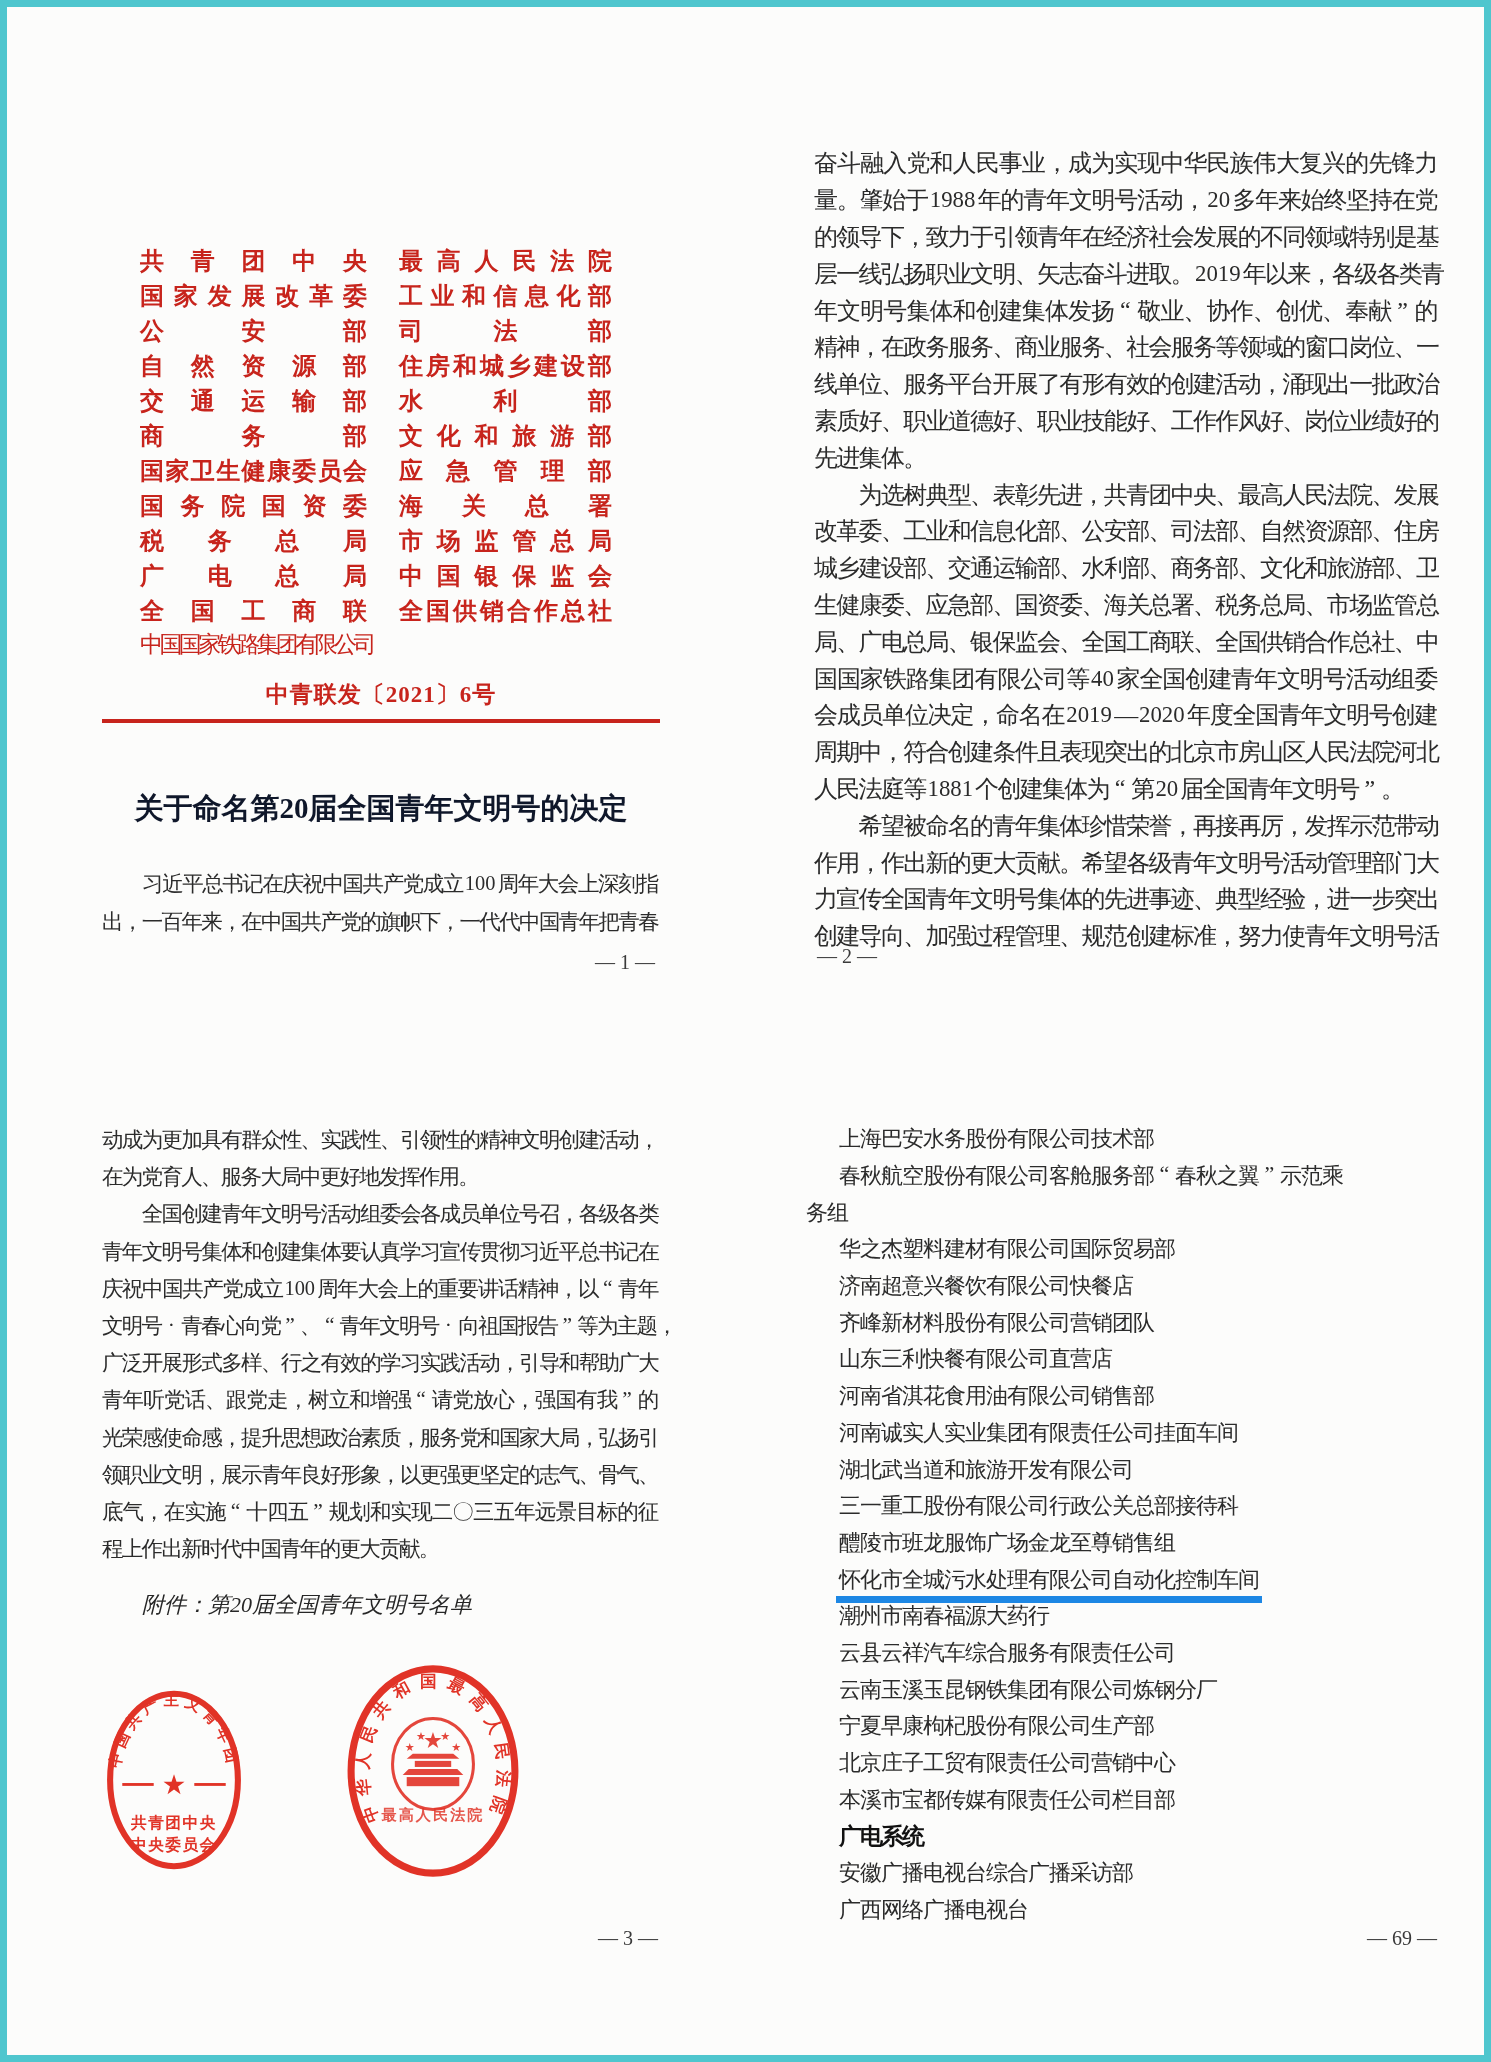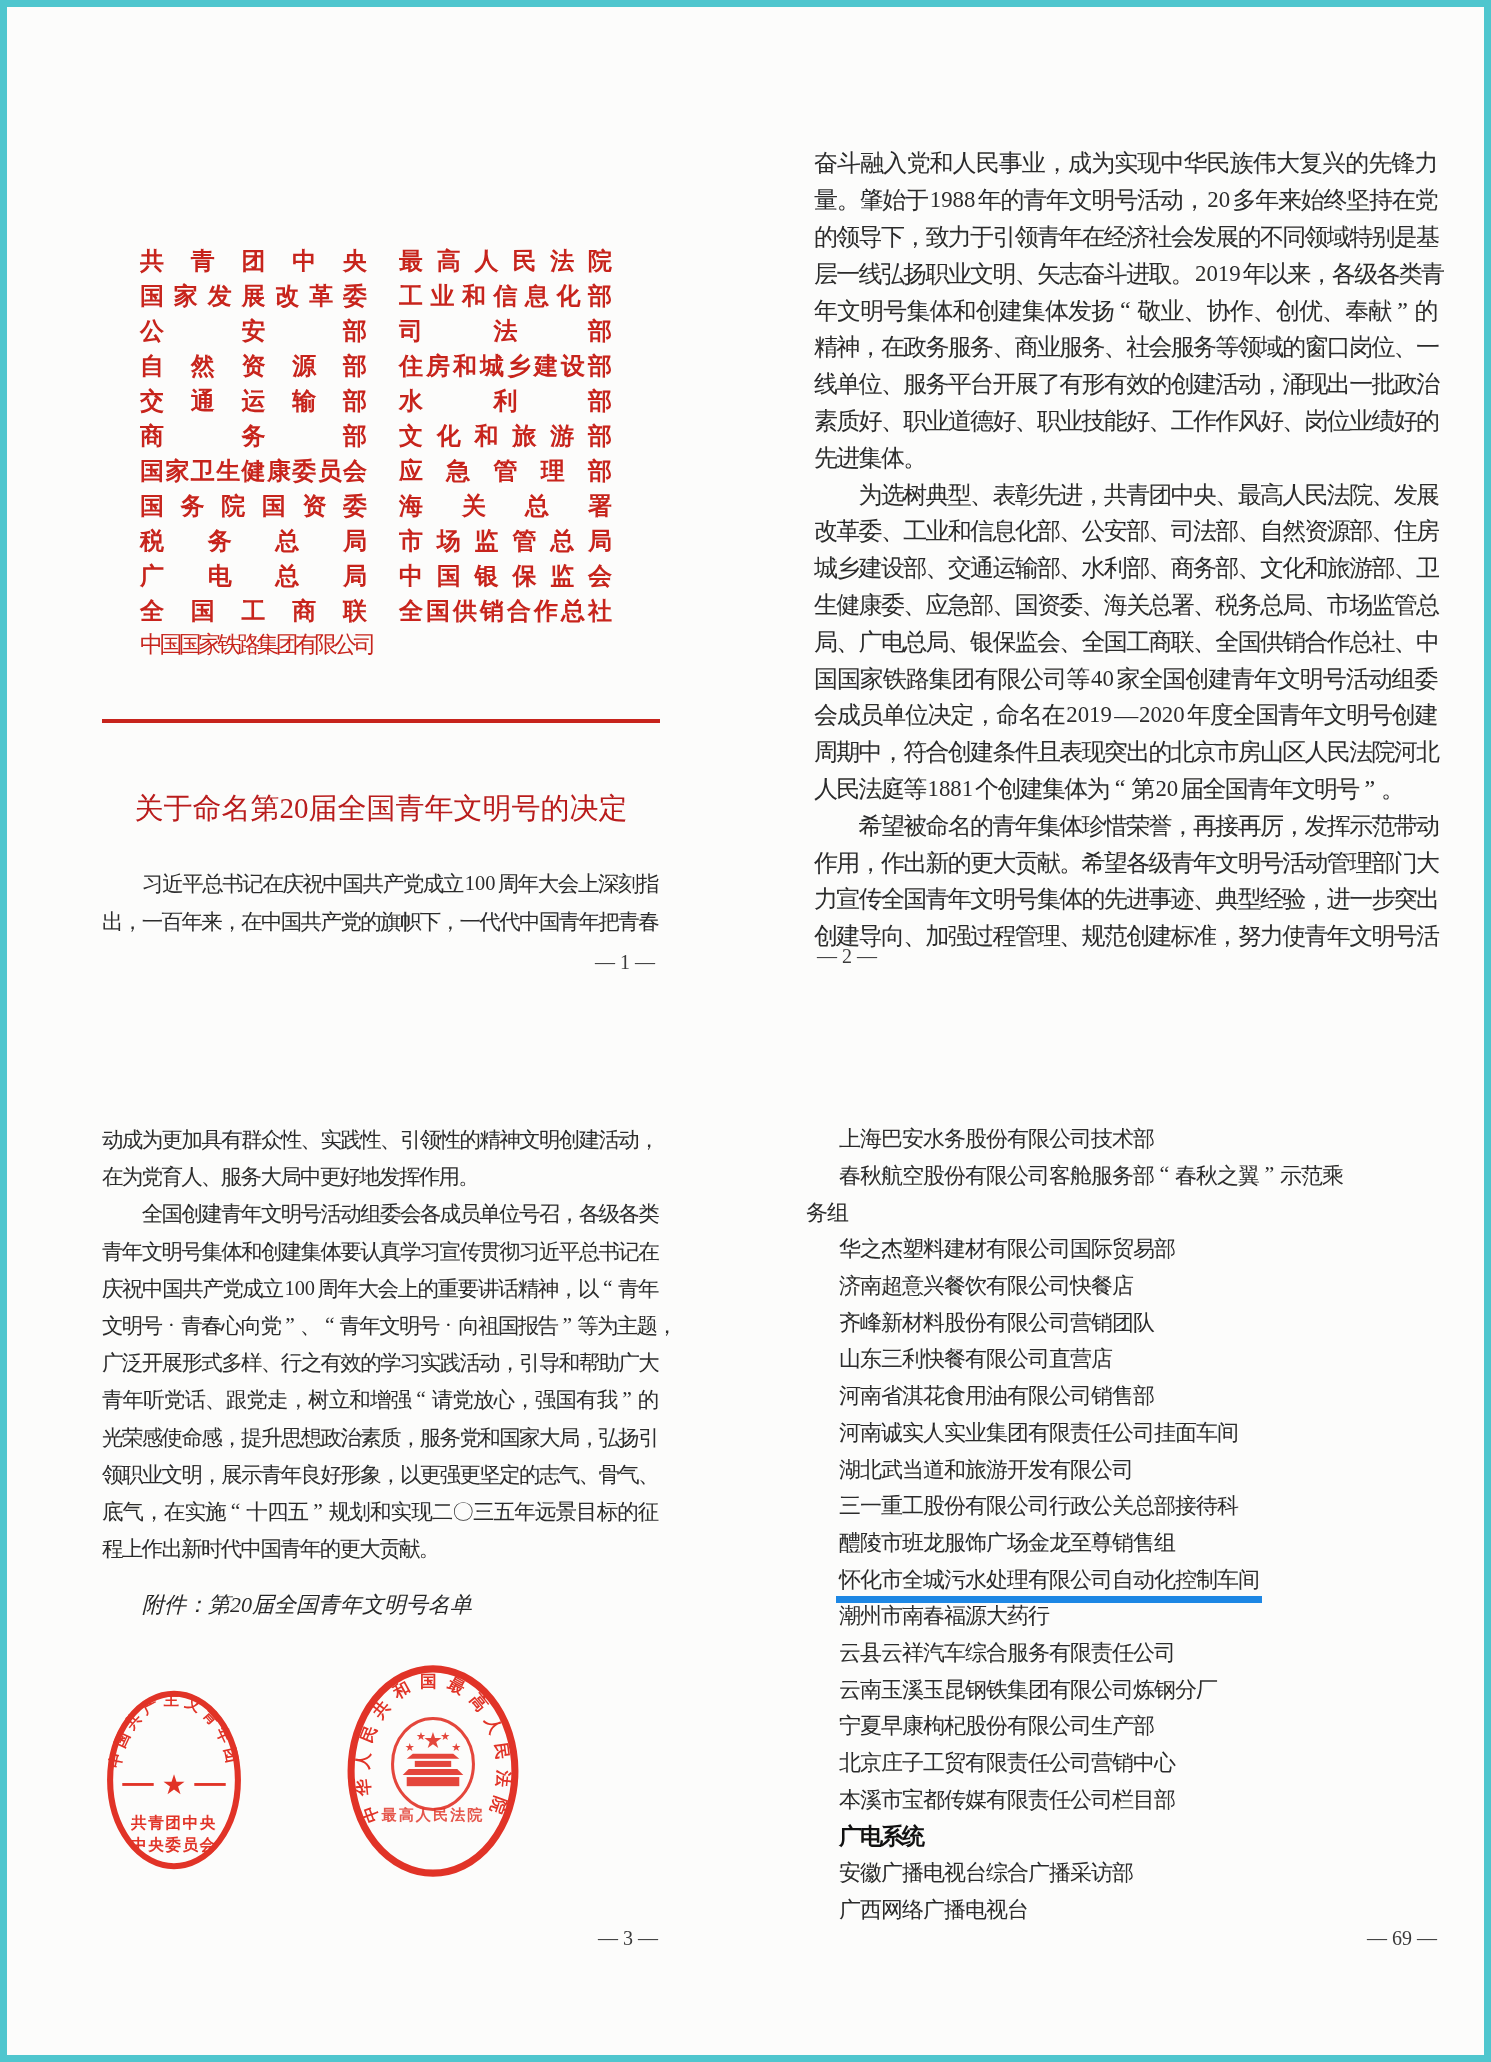--- a/index.html
+++ b/index.html
@@ -27,21 +27,21 @@
   
   #p1-issuers{left:133px;top:236px;width:472px;color:var(--red);font-weight:700;font-size:24px;}
   .org-row{position:relative;height:35px;}
   .org-col{position:absolute;top:0;display:flex;justify-content:space-between;height:35px;align-items:center;}
   .org-col.c1{left:0;width:227px;}
   .org-col.c2{left:259px;width:213px;}
   .oc{flex:0 0 auto;}
   #p1-issuer-single{left:133px;top:622px;color:var(--red);font-weight:400;font-size:23px;letter-spacing:-3.6px;}
   #p1-docnum{left:95px;top:672px;width:558px;text-align:center;font-size:23px;color:var(--red);font-weight:700;letter-spacing:1px;}
   #p1-rule{left:95px;top:712px;width:558px;height:3.5px;background:var(--red);}
-  #p1-title{left:95px;top:782px;width:558px;text-align:center;font-size:29px;font-weight:400;color:#b91c1c;}
+  #p1-title{left:95px;top:782px;width:558px;text-align:center;font-size:29px;font-weight:700;color:#0f172a;}
   #p1-body{left:95px;top:858px;width:556px;--pitch:19.8px;--lh:37.4px;font-size:21.5px;}
   #p1-footer{left:95px;top:944px;width:553px;text-align:right;font-size:20px;color:#3a3a3a;}
 
   
   #p2-body{left:807px;top:138px;width:623px;--pitch:22.3px;--lh:36.8px;font-size:24px;}
   #p2-footer{left:810px;top:938px;font-size:20px;color:#3a3a3a;}
 
   
   #p3-body{left:95px;top:1114px;width:556px;--pitch:19.8px;--lh:37.2px;font-size:21.5px;}
   #p3-attach{left:135px;top:1583px;font-size:22px;color:#262626;font-style:italic;}
@@ -247,20 +247,21 @@
           <span class="oc">供</span>
           <span class="oc">销</span>
           <span class="oc">合</span>
           <span class="oc">作</span>
           <span class="oc">总</span>
           <span class="oc">社</span>
         </div>
       </div>
     </div>
   <div class="abs" id="p1-issuer-single">中国国家铁路集团有限公司</div>
+  <div class="abs" id="p1-docnum">中青联发〔2021〕6号</div>
   <div class="abs" id="p1-rule"></div>
   <div class="abs" id="p1-title">关于命名第20届全国青年文明号的决定</div>
   <div class="tcol" id="p1-body">
       <div class="tline j">
         <span class="c">　</span>
         <span class="c">　</span>
         <span class="c">习</span>
         <span class="c">近</span>
         <span class="c">平</span>
         <span class="c">总</span>

